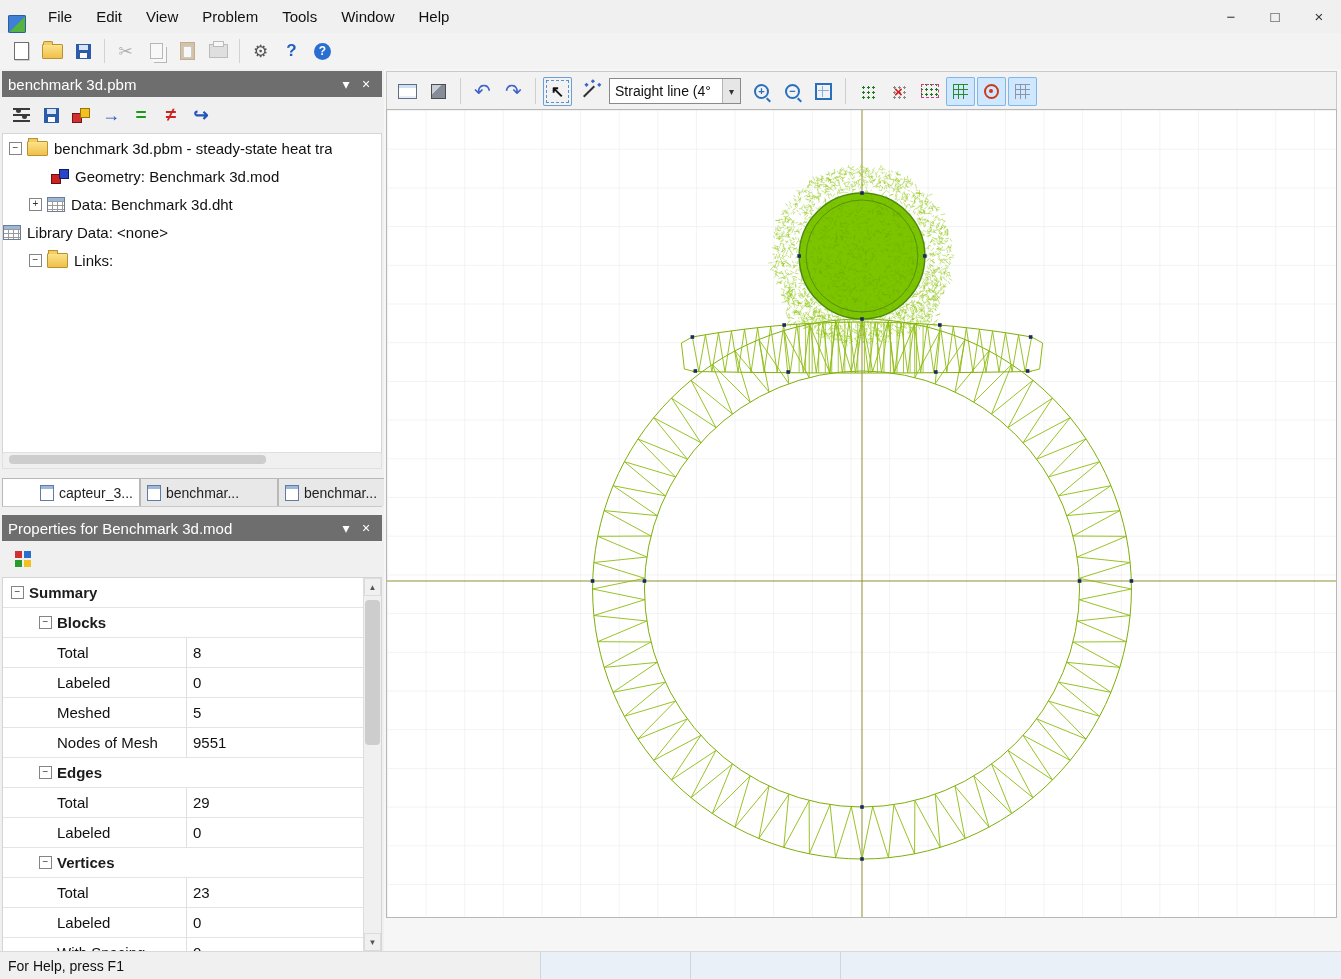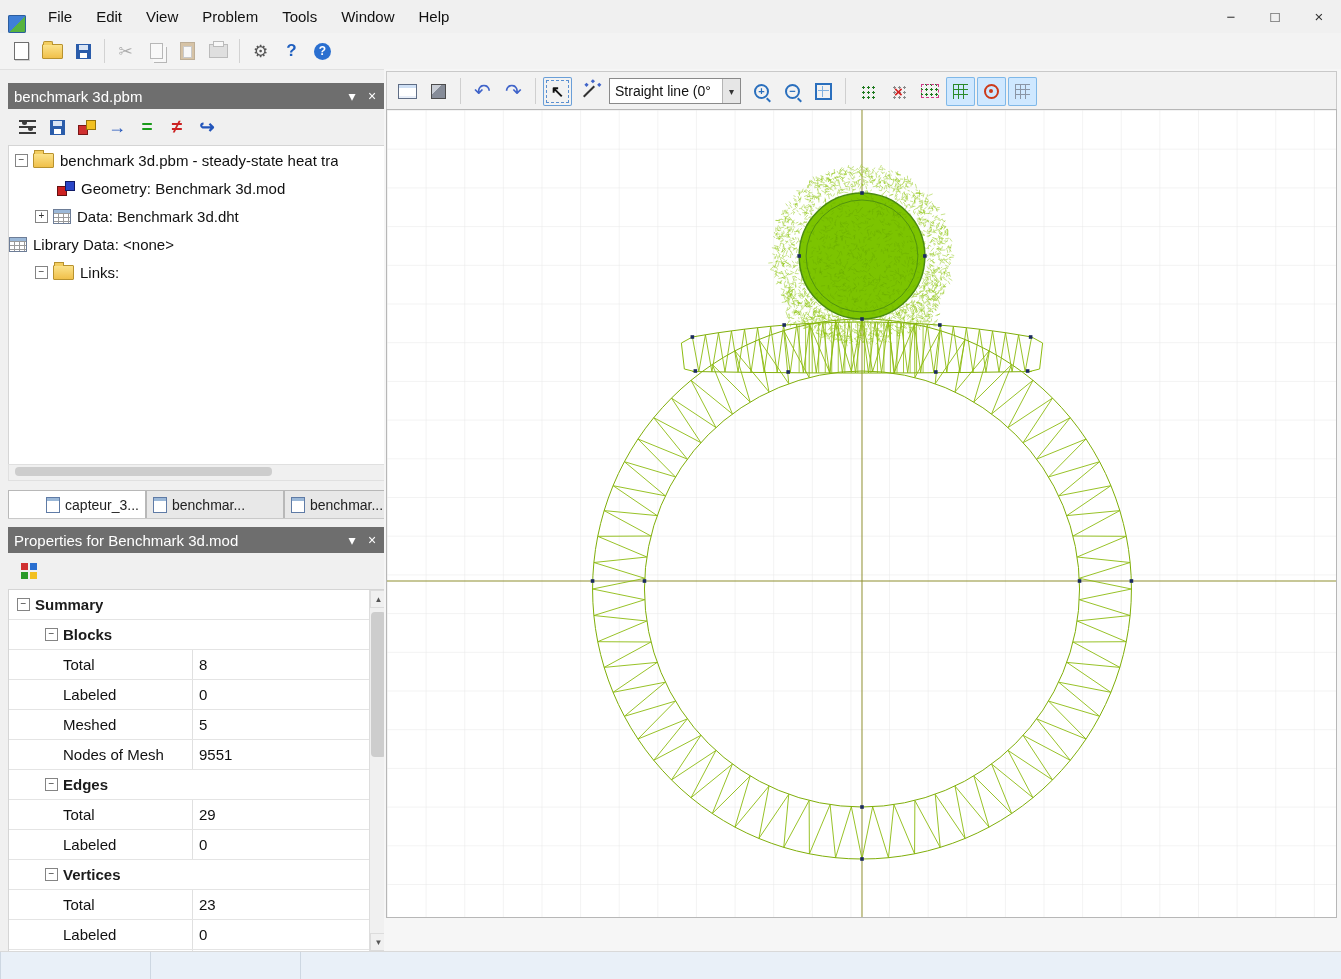--- a/index.html
+++ b/index.html
@@ -26,21 +26,21 @@
   .i-copy{width:11px;height:14px;background:#fff;border:1px solid #6f6f6f;box-shadow:3px 3px 0 #fff,4px 4px 0 #6f6f6f;}
   .i-paste{width:13px;height:16px;background:#b58a4a;border:1px solid #7d5c2a;position:relative;}
   .i-paste:after{content:"";position:absolute;left:2px;top:3px;right:2px;bottom:1px;background:#fff;border:1px solid #999;}
   .i-print{width:17px;height:12px;background:#c8c8c8;border:1px solid #787878;position:relative;}
   .i-print:before{content:"";position:absolute;left:3px;top:-4px;right:3px;height:4px;background:#fff;border:1px solid #787878;}
   .glyph{font-size:17px;line-height:1;color:#555;}
   .q-blue{font-weight:bold;color:#1f5fbf;font-size:17px;}
   .i-about{width:17px;height:17px;border-radius:50%;background:#2a6fd0;color:#fff;font-weight:bold;font-size:12px;display:flex;align-items:center;justify-content:center;}
 
   
-  .left-col{position:absolute;left:0;top:81px;width:384px;bottom:27px;background:#f0f0f0;border-right:5px solid #ec4899;margin-left:6px;}
+  .left-col{position:absolute;left:0;top:69px;width:384px;bottom:27px;background:#f0f0f0;border-right:5px solid #ec4899;}
   .panel-header{position:absolute;left:2px;right:2px;height:26px;background:#6e6e6e;color:#fff;display:flex;align-items:center;padding:0 6px;}
   .panel-header .ph-title{flex:1;overflow:hidden;white-space:nowrap;}
   .ph-btn{width:20px;text-align:center;color:#fff;font-size:14px;}
   .proj-toolbar{position:absolute;left:2px;right:2px;top:28px;height:36px;background:#f0f0f0;display:flex;align-items:center;padding-left:4px;border-bottom:1px solid #ddd;}
   .pt-btn{width:30px;height:29px;display:flex;align-items:center;justify-content:center;border-radius:2px;}
   .i-sliders{width:17px;height:15px;background:repeating-linear-gradient(to bottom,#3a3a3a 0 2px,transparent 2px 6px);position:relative;}
   .i-sliders:before{content:"";position:absolute;left:3px;top:0;width:5px;height:5px;background:#3a3a3a;border-radius:50%;}
   .i-sliders:after{content:"";position:absolute;right:3px;top:6px;width:5px;height:5px;background:#3a3a3a;border-radius:50%;}
   .i-blocks{position:relative;width:18px;height:15px;}
   .i-blocks:before{content:"";position:absolute;left:0;bottom:0;width:8px;height:8px;background:#d03030;border:1px solid #7a1515;}
@@ -363,21 +363,21 @@
           <span class="g-undo">↷</span>
         </div>
       <div class="v-sep"></div>
       <div class="v-btn focus">
           <span class="g-cursor">↖</span>
         </div>
       <div class="v-btn">
           <span class="v-wand"></span>
         </div>
       <div class="vp-combo">
-        <span class="cb-text">Straight line (0°</span>
+        <span class="cb-text">Straight line (4°</span>
         <span class="cb-arrow">▾</span>
       </div>
       <div class="v-btn">
           <span class="v-mag">+</span>
         </div>
       <div class="v-btn">
           <span class="v-mag">−</span>
         </div>
       <div class="v-btn">
           <span class="v-fit"></span>
@@ -464,18 +464,19 @@
           <rect x="692.2" y="469.2" width="3.6" height="3.6" fill="#1b2a5e"></rect>
           <rect x="744.2" y="469.2" width="3.6" height="3.6" fill="#1b2a5e"></rect>
           <rect x="474.2" y="747.2" width="3.6" height="3.6" fill="#1b2a5e"></rect>
           <rect x="474.2" y="695.2" width="3.6" height="3.6" fill="#1b2a5e"></rect>
         </svg>
     </div>
 
   </div>
 
   <div class="statusbar">
+    <span class="sb-text">For Help, press F1</span>
     <span class="sb-pane p1"></span>
     <span class="sb-pane p2"></span>
     <span class="sb-pane p3"></span>
   </div>
 
 </div>
 
 </body></html>

